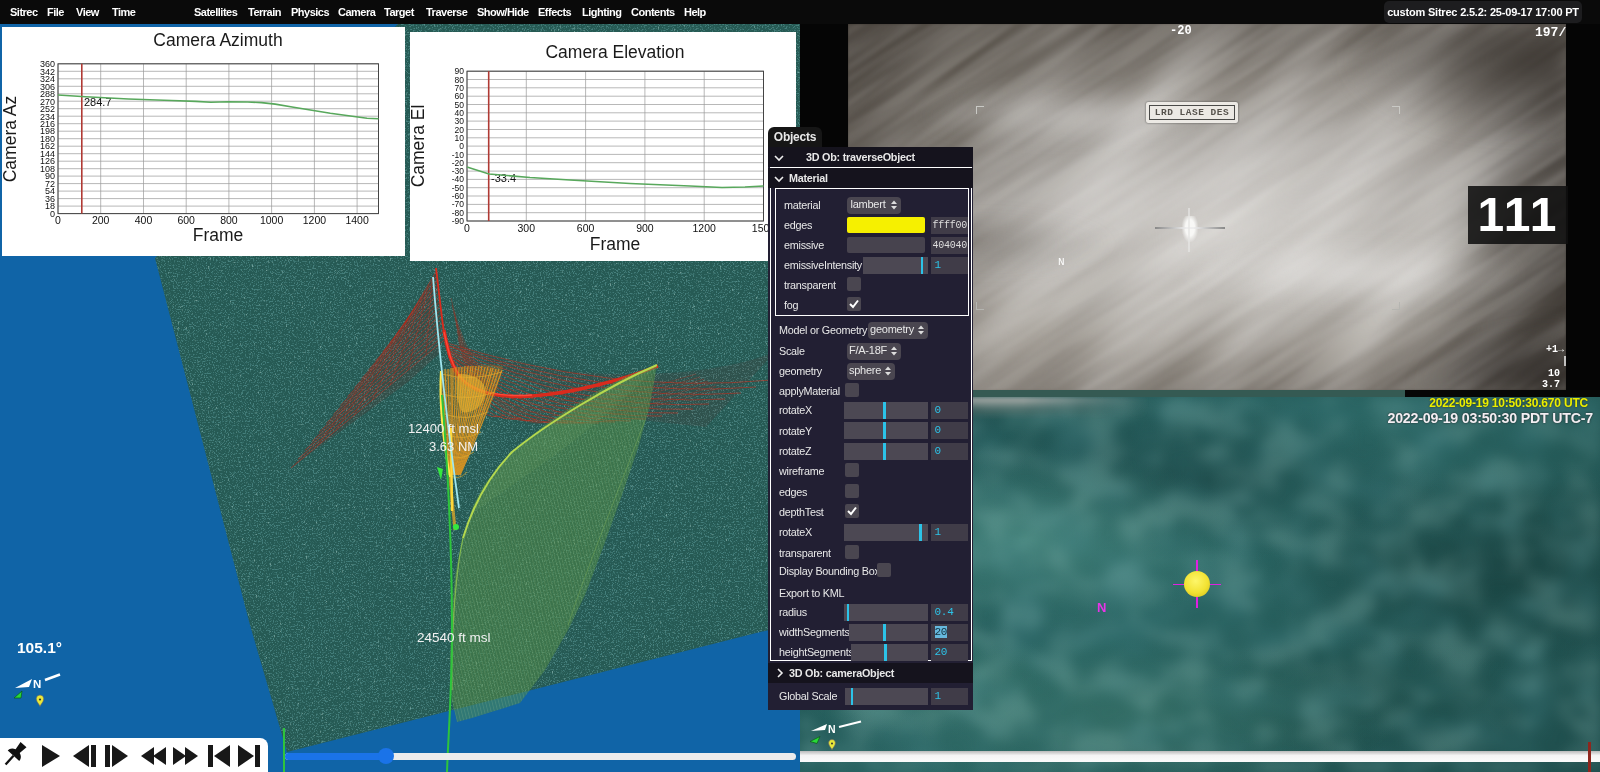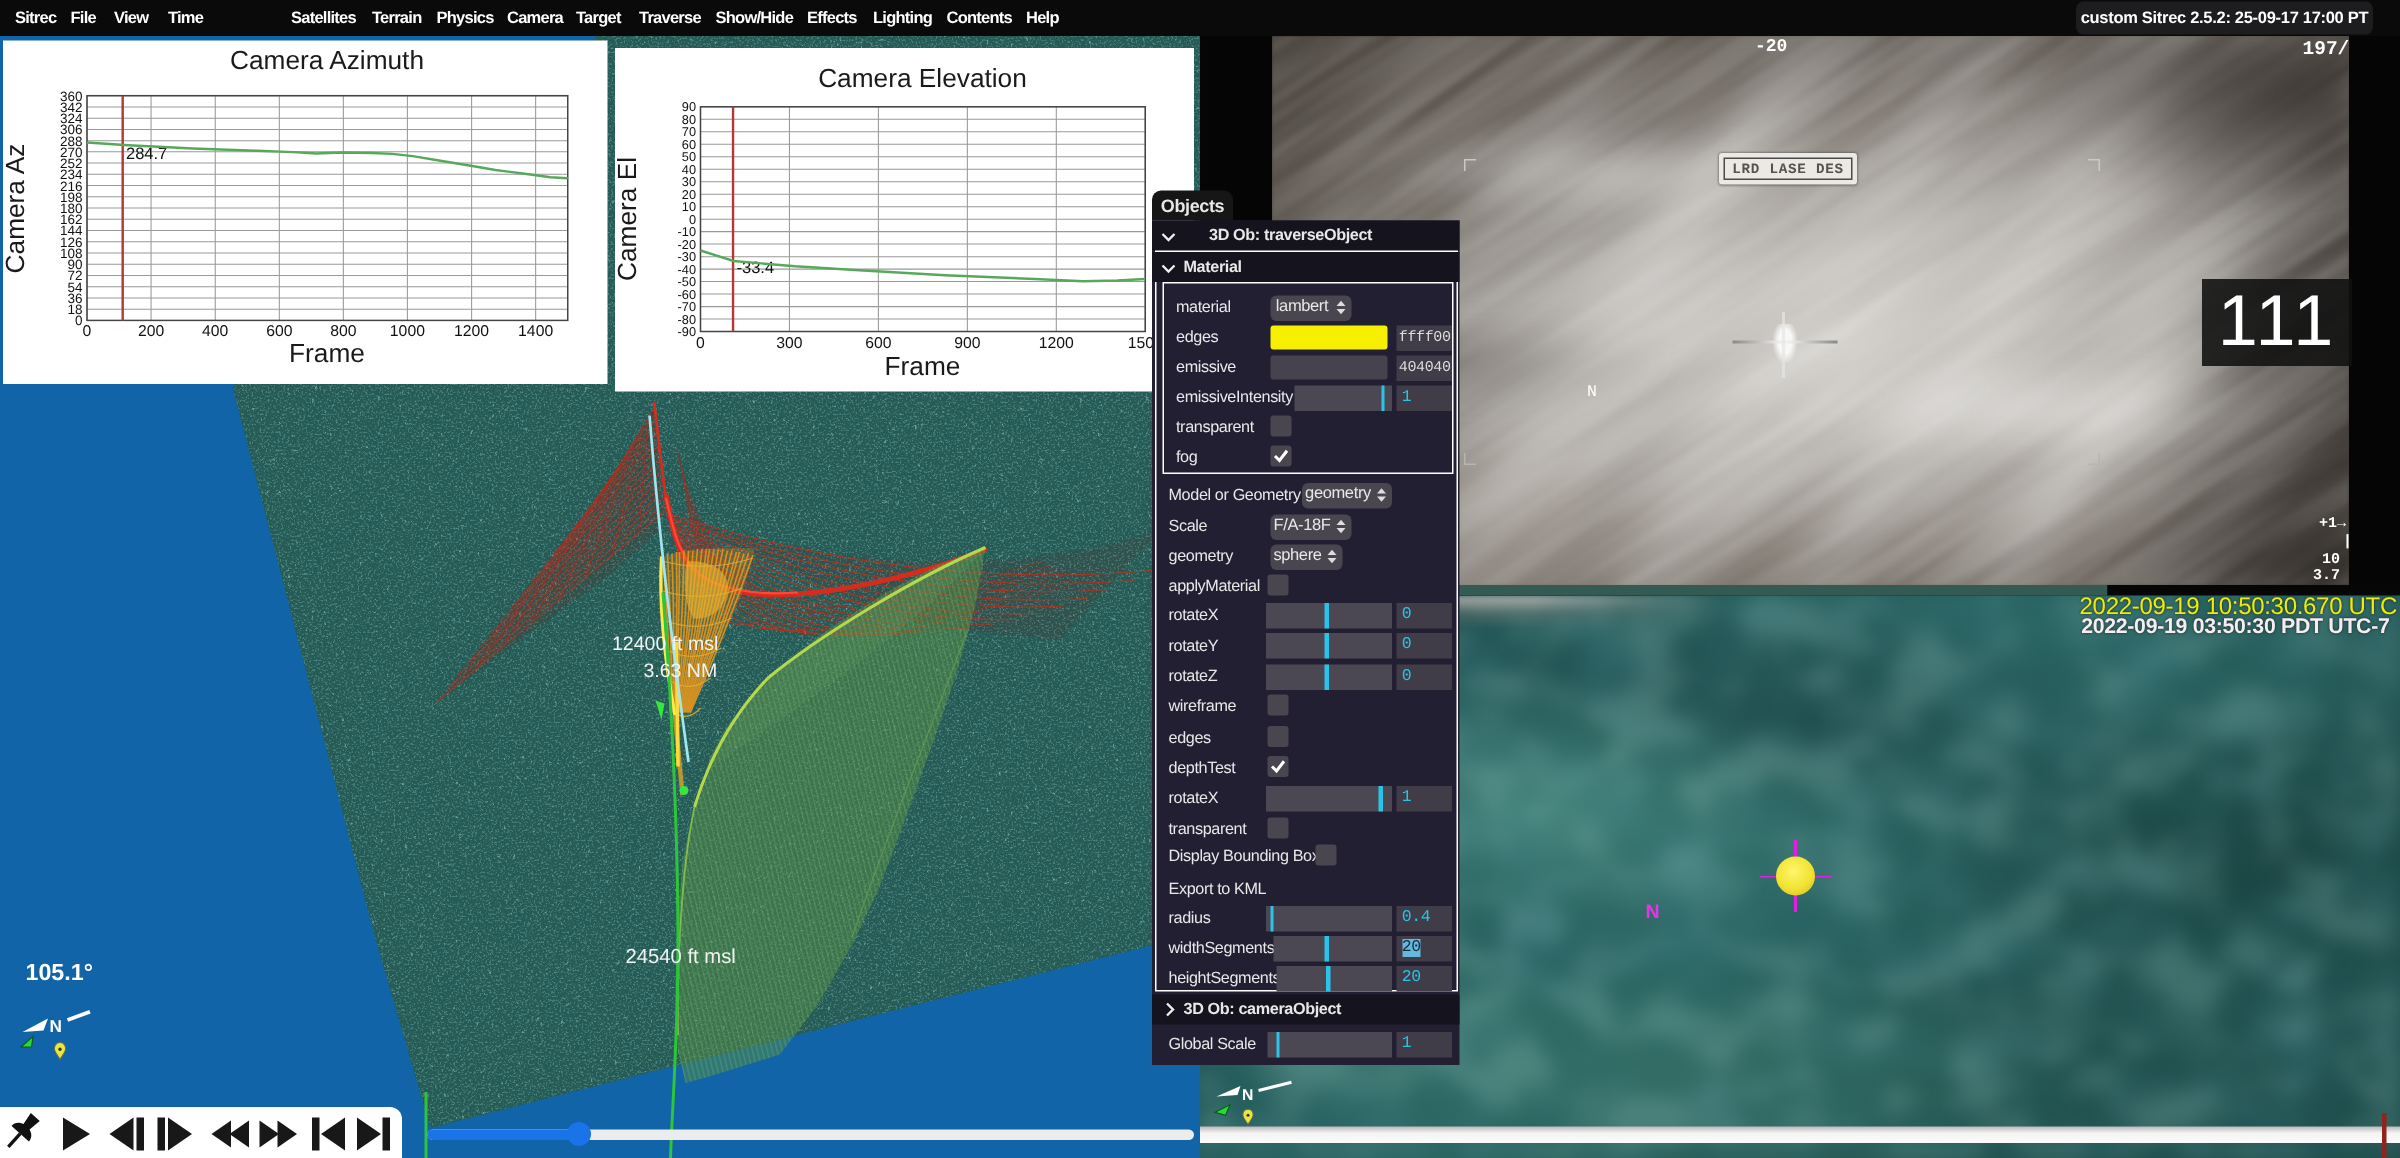--- a/index.html
+++ b/index.html
@@ -335,21 +335,21 @@
 <div class="abs" style="left:592px;top:82px;width:8px;height:8px;border-right:1.2px solid #c9c9c5;border-top:1.2px solid #c9c9c5"></div>
 <div class="abs" style="left:176px;top:278px;width:8px;height:8px;border-left:1.2px solid #b5b5b1;border-bottom:1.2px solid #b5b5b1"></div>
 <div class="abs" style="left:592px;top:278px;width:8px;height:8px;border-right:1.2px solid #b5b5b1;border-bottom:1.2px solid #b5b5b1"></div>
 <div class="abs" style="left:346px;top:78px;width:92px;height:21px;background:#ece9e4;border-radius:2px;box-shadow:0 0 2px rgba(40,40,40,0.8)">
       <div class="abs" style="left:3px;top:3px;right:3px;bottom:3px;border:1px solid #4a4a48;font-family:'Liberation Mono',monospace;font-size:9.5px;font-weight:bold;color:#56524c;text-align:center;line-height:13px;letter-spacing:0.5px">LRD LASE DES</div>
     </div>
 <div class="abs" style="left:382px;top:192px;width:16px;height:26px;background:radial-gradient(ellipse at 50% 45%,#f8f8f6 40%,rgba(248,248,246,0) 75%)"></div>
 <div class="abs" style="left:355px;top:203px;width:70px;height:1.5px;background:linear-gradient(90deg,#888,#eee 45%,#eee 55%,#888)"></div>
 <div class="abs" style="left:388px;top:184px;width:1.5px;height:44px;background:rgba(230,230,228,0.7)"></div>
 <div class="abs wt" style="left:258px;top:232px;font-size:11px;font-family:'Liberation Mono',monospace">N</div>
-<div class="abs" style="left:668px;top:162px;width:100px;height:58px;background:rgba(16,16,16,0.88);color:#fff;font-size:48px;font-weight:normal;text-align:center;line-height:57px;letter-spacing:2px">111</div>
+<div class="abs" style="left:668px;top:162px;width:100px;height:58px;background:rgba(16,16,16,0.88);color:#fff;font-size:48px;font-weight:bold;text-align:center;line-height:57px;letter-spacing:2px">111</div>
 <div class="abs wt" style="left:746px;top:320px;font-size:10px;font-family:'Liberation Mono',monospace;font-weight:bold">+1→</div>
 <div class="abs wt" style="left:762px;top:332px;font-size:10px;font-family:'Liberation Mono',monospace;font-weight:bold">|</div>
 <div class="abs wt" style="left:748px;top:344px;font-size:10px;font-family:'Liberation Mono',monospace;font-weight:bold">10</div>
 <div class="abs wt" style="left:742px;top:355px;font-size:10px;font-family:'Liberation Mono',monospace;font-weight:bold">3.7</div>
 </div>
 <div class="abs" style="left:800px;top:390px;width:605px;height:7px;background:#355a53"></div>
 <div class="abs" style="left:1405px;top:390px;width:195px;height:7px;background:#060606"></div>
 <div class="abs" style="left:800px;top:397px;width:800px;height:375px;overflow:hidden;background:radial-gradient(ellipse 40% 35% at 28% 38%, rgba(68,132,124,0.9), rgba(0,0,0,0) 70%),radial-gradient(ellipse 42% 30% at 50% 22%, rgba(24,62,62,0.55), rgba(0,0,0,0) 72%),radial-gradient(ellipse 45% 40% at 88% 45%, rgba(22,60,58,0.7), rgba(0,0,0,0) 70%),radial-gradient(ellipse 50% 30% at 40% 85%, rgba(54,112,102,0.75), rgba(0,0,0,0) 70%),radial-gradient(ellipse 25% 22% at 15% 75%, rgba(74,138,124,0.5), rgba(0,0,0,0) 70%),radial-gradient(ellipse 30% 25% at 70% 80%, rgba(28,74,70,0.6), rgba(0,0,0,0) 70%),radial-gradient(ellipse 30% 25% at 5% 5%, rgba(14,44,48,0.9), rgba(0,0,0,0) 70%),linear-gradient(140deg, #1d4e4e 0%, #2a6563 48%, #225553 75%, #1e4d4c 100%)">
 <svg class="abs" style="left:0;top:0;filter:blur(6px)" width="800" height="375" viewBox="0 0 800 375">
 <defs>
@@ -360,21 +360,21 @@
 <filter id="wat2" x="-5%" y="-5%" width="110%" height="110%">
 <feTurbulence type="fractalNoise" baseFrequency="0.02 0.028" numOctaves="3" seed="5"></feTurbulence>
 <feColorMatrix type="matrix" values="0 0 0 0 0.07, 0 0 0 0 0.25, 0 0 0 0 0.27, 1.7 1.7 1.7 0 -2.35"></feColorMatrix>
 </filter>
       </defs>
 <rect width="800" height="375" filter="url(#wat)" opacity="0.22"></rect>
 <rect width="800" height="375" filter="url(#wat2)" opacity="0.25"></rect>
 </svg>
 <div class="abs" style="left:0;top:0;width:360px;height:22px;background:linear-gradient(180deg,rgba(185,182,178,0.95),rgba(120,125,120,0.4) 55%,rgba(0,0,0,0));filter:blur(2px);-webkit-mask-image:linear-gradient(90deg,#000 62%,rgba(0,0,0,0) 97%)"></div>
 <div class="abs" style="left:0;top:0;width:100px;height:44px;background:radial-gradient(ellipse at 20% 0%,rgba(190,188,184,0.9),rgba(0,0,0,0) 75%)"></div>
-<div class="abs" style="right:2px;top:-1px;font-size:16px;font-weight:normal;letter-spacing:-0.2px;color:#eaf000;text-shadow:0 0 2px #222">2022-09-19 10:50:30.670 UTC</div>
+<div class="abs" style="right:12px;top:-1px;font-size:12px;font-weight:bold;letter-spacing:-0.2px;color:#eaf000;text-shadow:0 0 2px #222">2022-09-19 10:50:30.670 UTC</div>
 <div class="abs" style="right:7px;top:13px;font-size:14.2px;font-weight:bold;letter-spacing:-0.2px;color:#f2eef2;text-shadow:0 0 2px #222">2022-09-19 03:50:30 PDT UTC-7</div>
 <div class="abs" style="left:373px;top:186.5px;width:48px;height:1.5px;background:#e020e0"></div>
 <div class="abs" style="left:396.3px;top:163px;width:1.5px;height:48px;background:#e020e0"></div>
 <div class="abs" style="left:384px;top:174px;width:26px;height:26px;border-radius:50%;background:radial-gradient(circle at 45% 38%,#fdf66a,#f2e232 55%,#cdb817)"></div>
 <div class="abs" style="left:297px;top:203px;font-size:13px;font-weight:bold;color:#e833e8">N</div>
 <svg class="abs" style="left:5px;top:321px" width="70" height="40">
 <polygon points="6,13 22,6 20,12" fill="#fff"></polygon>
 <text x="23" y="15" font-size="10.5" font-weight="bold" fill="#fff">N</text>
 <line x1="34" y1="9" x2="56" y2="3.5" stroke="#fff" stroke-width="2.2"></line>
 <polygon points="5,23.5 15,18.5 12,25.5" fill="#28d838" stroke="#0a5a14" stroke-width="0.7"></polygon>

